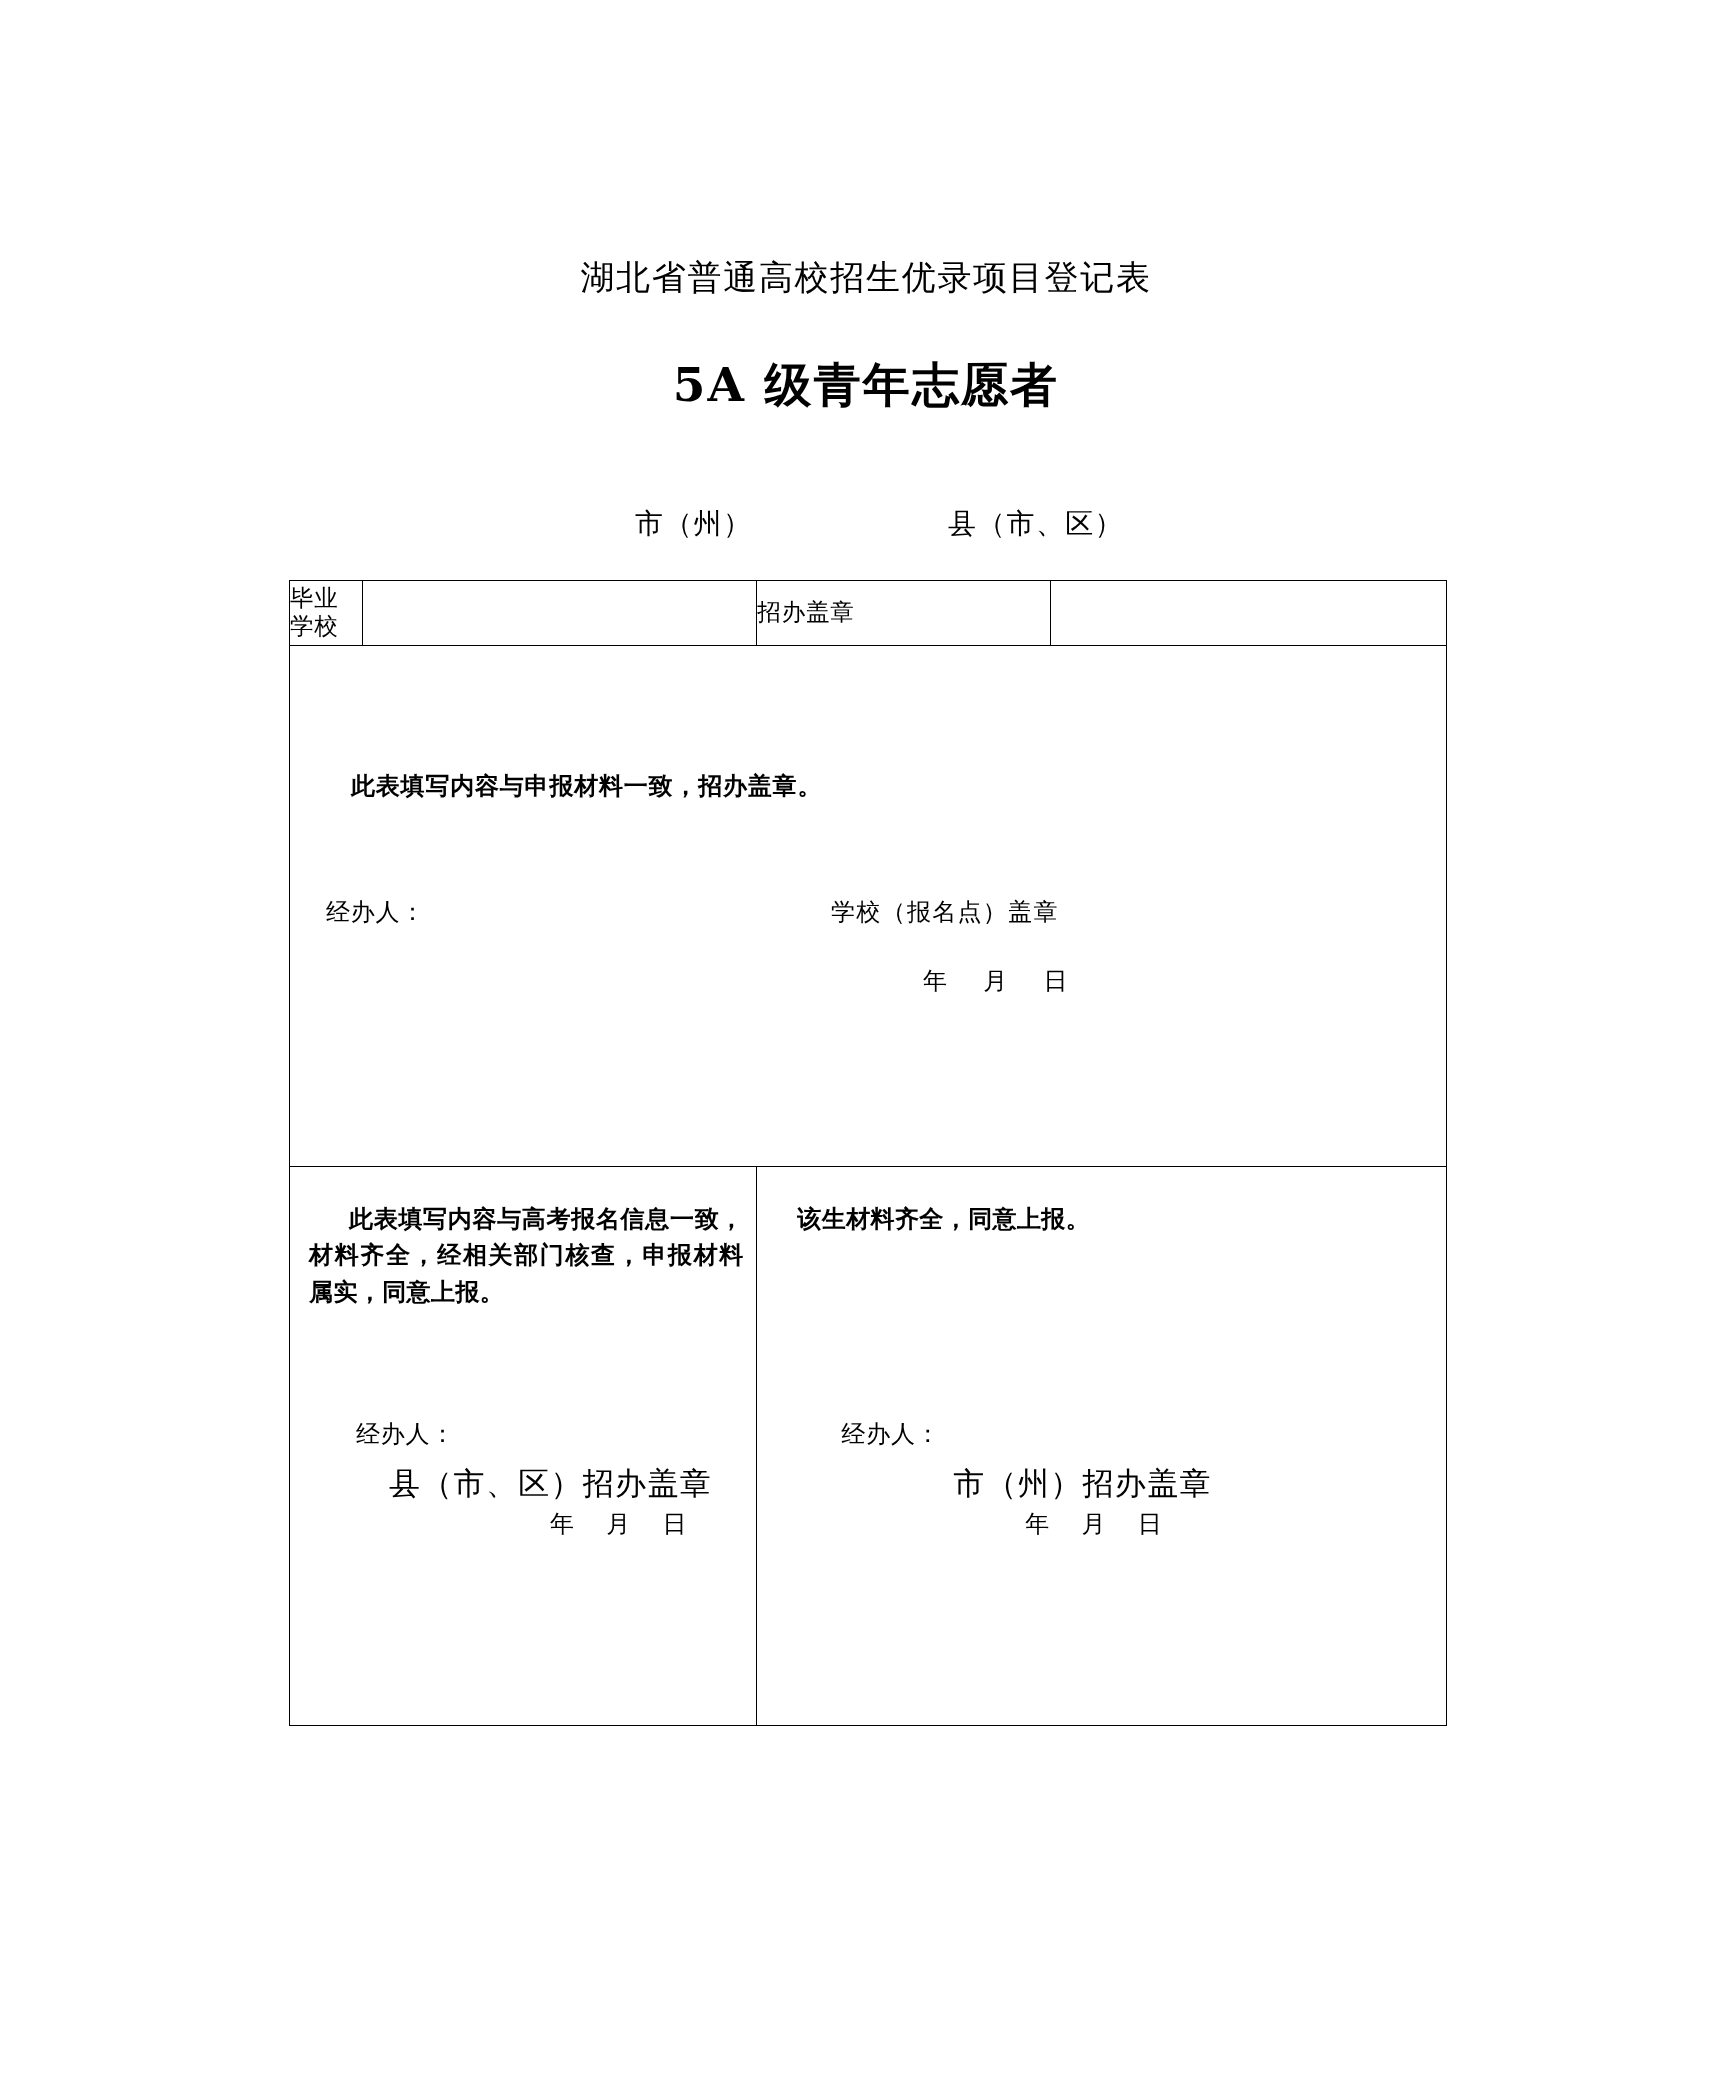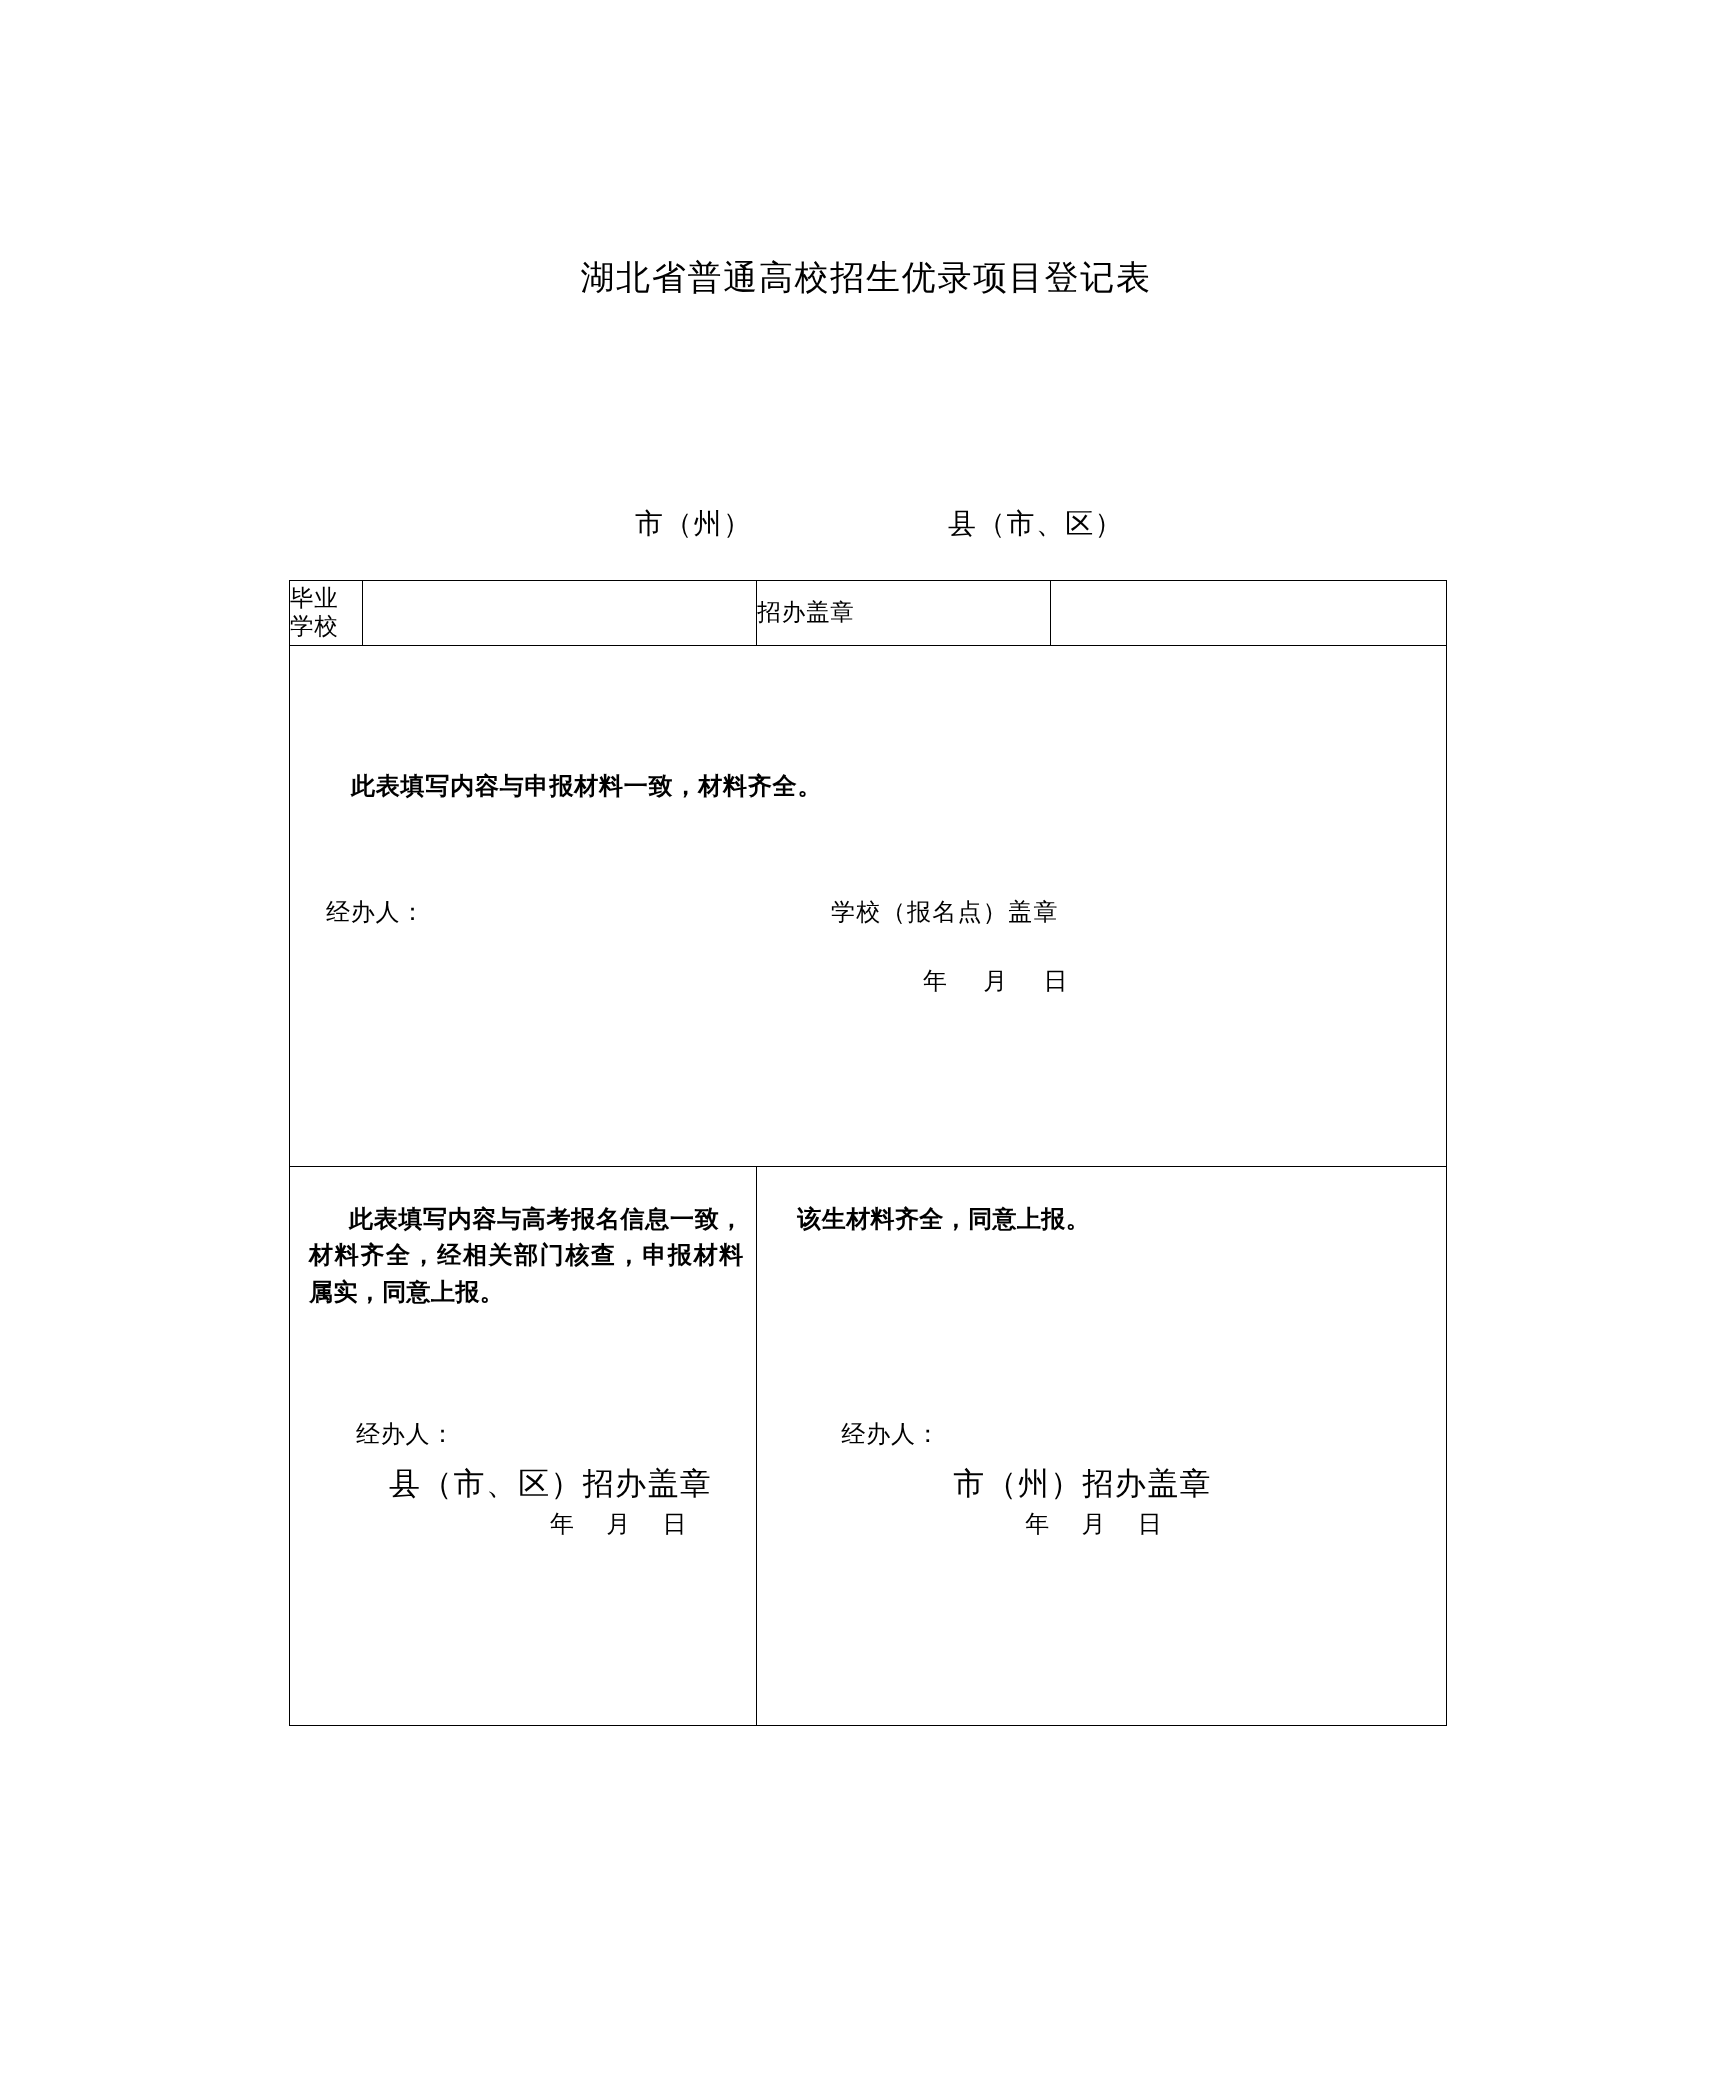--- a/index.html
+++ b/index.html
@@ -206,20 +206,21 @@
   .right-cell .appr-seal   { top: 298px; left: 196px; }
   .right-cell .appr-date   { top: 343px; left: 268px; }
 </style>
 </head>
 <body>
 
 <div class="page">
 
   <div class="doc-title">湖北省普通高校招生优录项目登记表</div>
 
+  <div class="doc-subtitle">5A 级青年志愿者</div>
 
   <div class="region-line">
     <span class="region-city">市（州）</span>
     <span class="region-county">县（市、区）</span>
   </div>
 
   <table class="form-table">
     <colgroup>
       <col style="width:73px">
       <col style="width:155px">
@@ -236,21 +237,21 @@
     <tr class="row-addr">
       <td class="cell-label">毕业学校</td>
       <td class="cell-blank" colspan="4"></td>
       <td class="cell-label" colspan="2">招办盖章</td>
       <td class="cell-blank"></td>
     </tr>
 
     <tr class="row-school">
       <td colspan="8">
         <div class="stmt-block">
-          <div class="school-stmt">此表填写内容与申报材料一致，材料齐全。</div>
+          <div class="school-stmt">此表填写内容与申报材料一致，招办盖章。</div>
           <div class="school-officer">经办人：</div>
           <div class="school-seal">学校（报名点）盖章</div>
           <div class="school-date">
             <span>年</span>
             <span>月</span>
             <span>日</span>
           </div>
         </div>
       </td>
     </tr>

